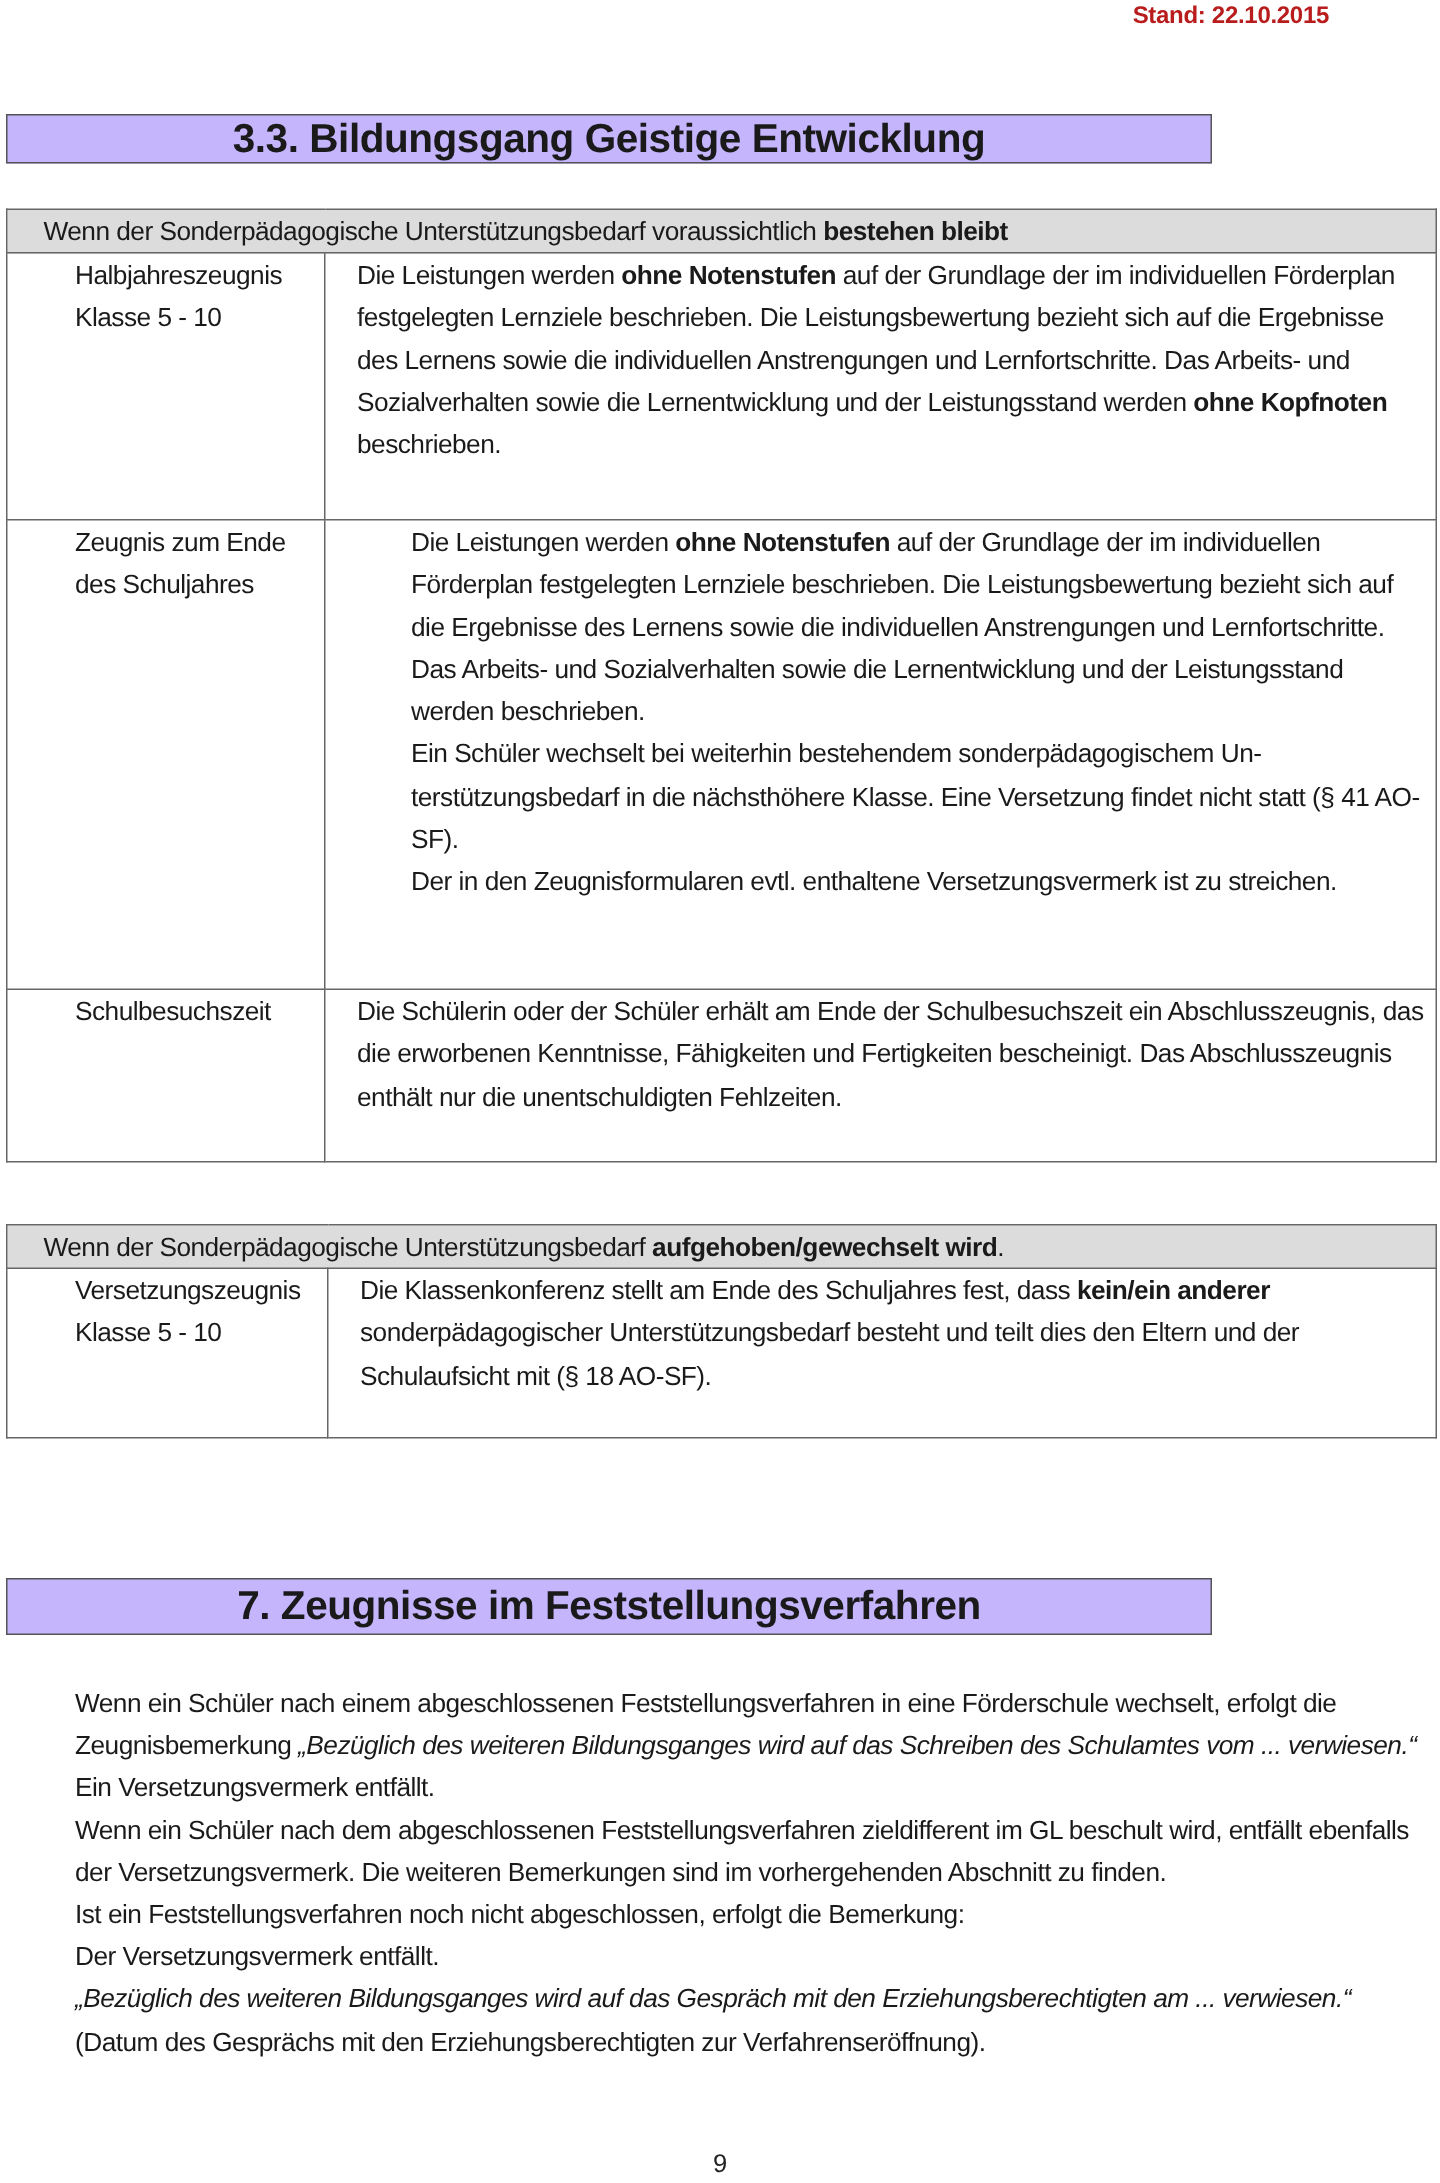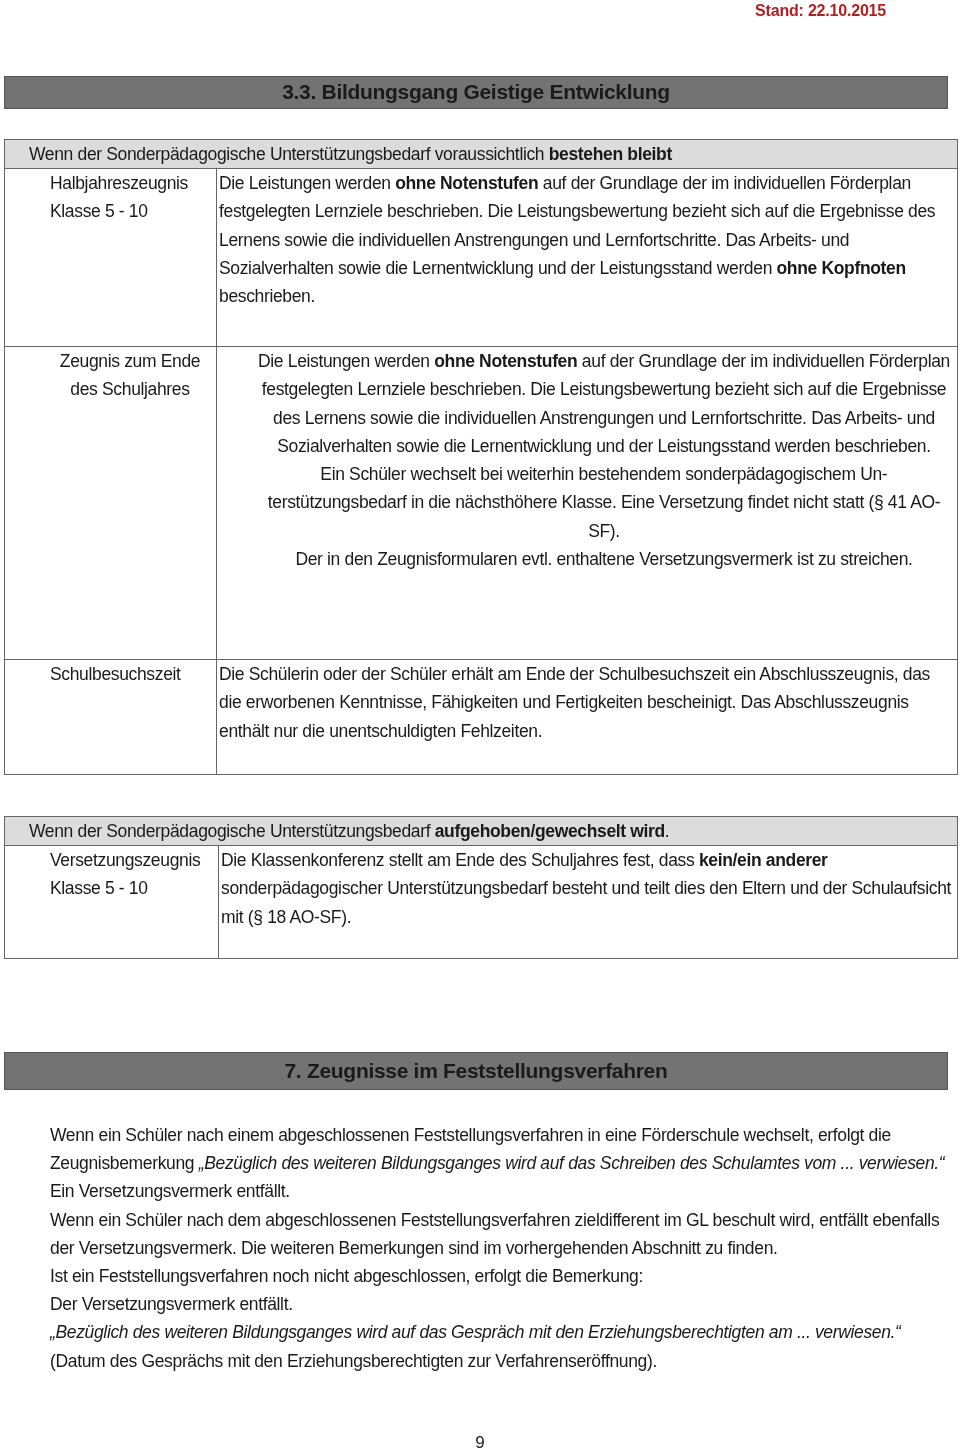--- a/index.html
+++ b/index.html
@@ -20,28 +20,28 @@
       top: 2px;
       right: 74px;
       font-size: 16px;
       letter-spacing: -0.2px;
       color: #b91c1c;
       font-weight: bold;
     }
     .section-box {
       position: absolute;
       left: 4px;
-      width: 944px;
+      width: 804px;
       height: 33px;
-      background: #737373;
+      background: #c4b5fd;
       border: 1.5px solid #555;
       box-sizing: border-box;
       text-align: center;
       font-weight: bold;
-      font-size: 21px;
+      font-size: 27px;
       line-height: 30px;
       letter-spacing: -0.3px;
       color: #1a1a1a;
     }
     .section-box.s1 { top: 76px; }
     .section-box.s2 { top: 1052px; height: 38px; line-height: 35px; }
 
     .doc-table {
       position: absolute;
       left: 4px;
@@ -62,29 +62,29 @@
       font-weight: normal;
       padding: 0 24px;
       height: 28px;
       line-height: 28px;
     }
     .doc-table .label-cell {
       padding: 0 6px 0 9px;
       border-bottom-color: #666;
     }
     .doc-table .text-cell {
-      padding: 0 4px 0 2px;
+      padding: 0 4px 0 21px;
     }
     .doc-table.t1 { top: 139px; }
     .doc-table.t1 .label-col { width: 212px; }
     .doc-table.t2 { top: 816px; }
     .doc-table.t2 .label-col { width: 214px; }
 
     .row1 .text-cell, .row1 .label-cell { height: 177px; }
-    .row2 .text-cell, .row2 .label-cell { height: 312px; text-align: center; }
+    .row2 .text-cell, .row2 .label-cell { height: 312px; }
     .row3 .text-cell, .row3 .label-cell { height: 114px; }
     .t2 .row1 .text-cell, .t2 .row1 .label-cell { height: 112px; }
 
     .t1 td { border-left: 1.5px solid #666; border-right: 1.5px solid #666; }
     .t1 .row1 td, .t1 .row2 td { border-bottom: 1.5px solid #666; }
 
     .para {
       display: block;
       margin-left: 36px;
     }

